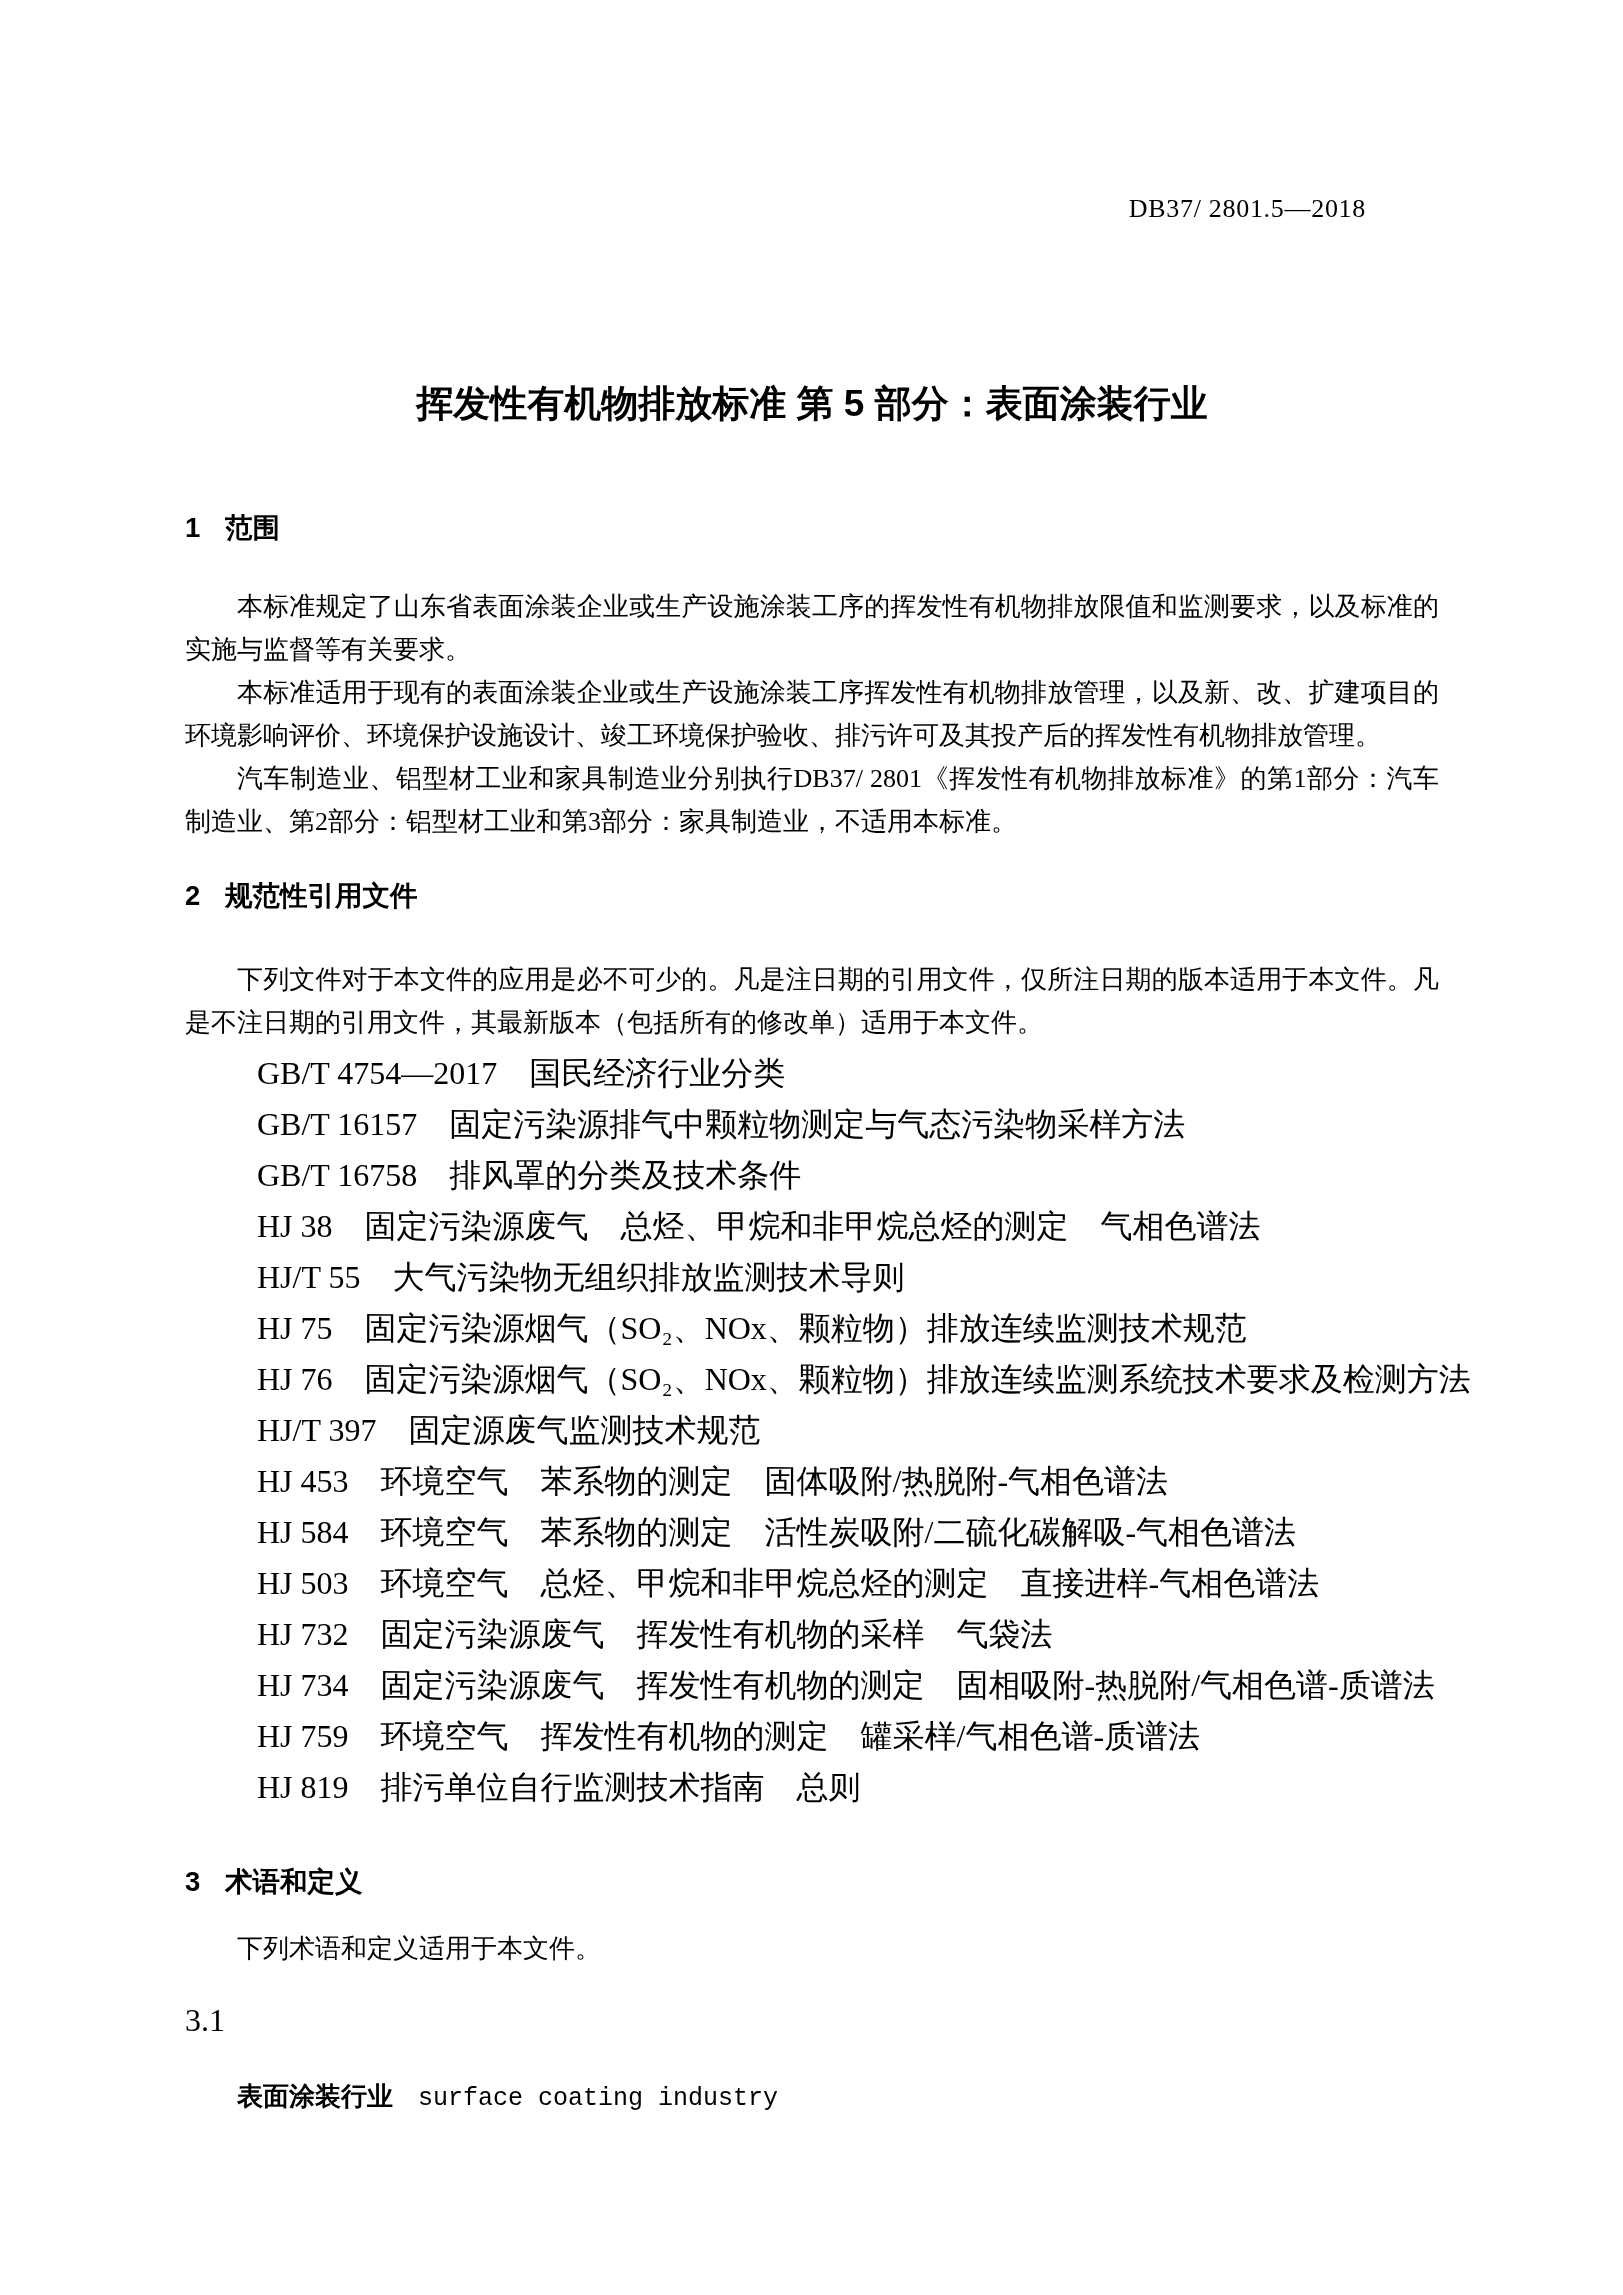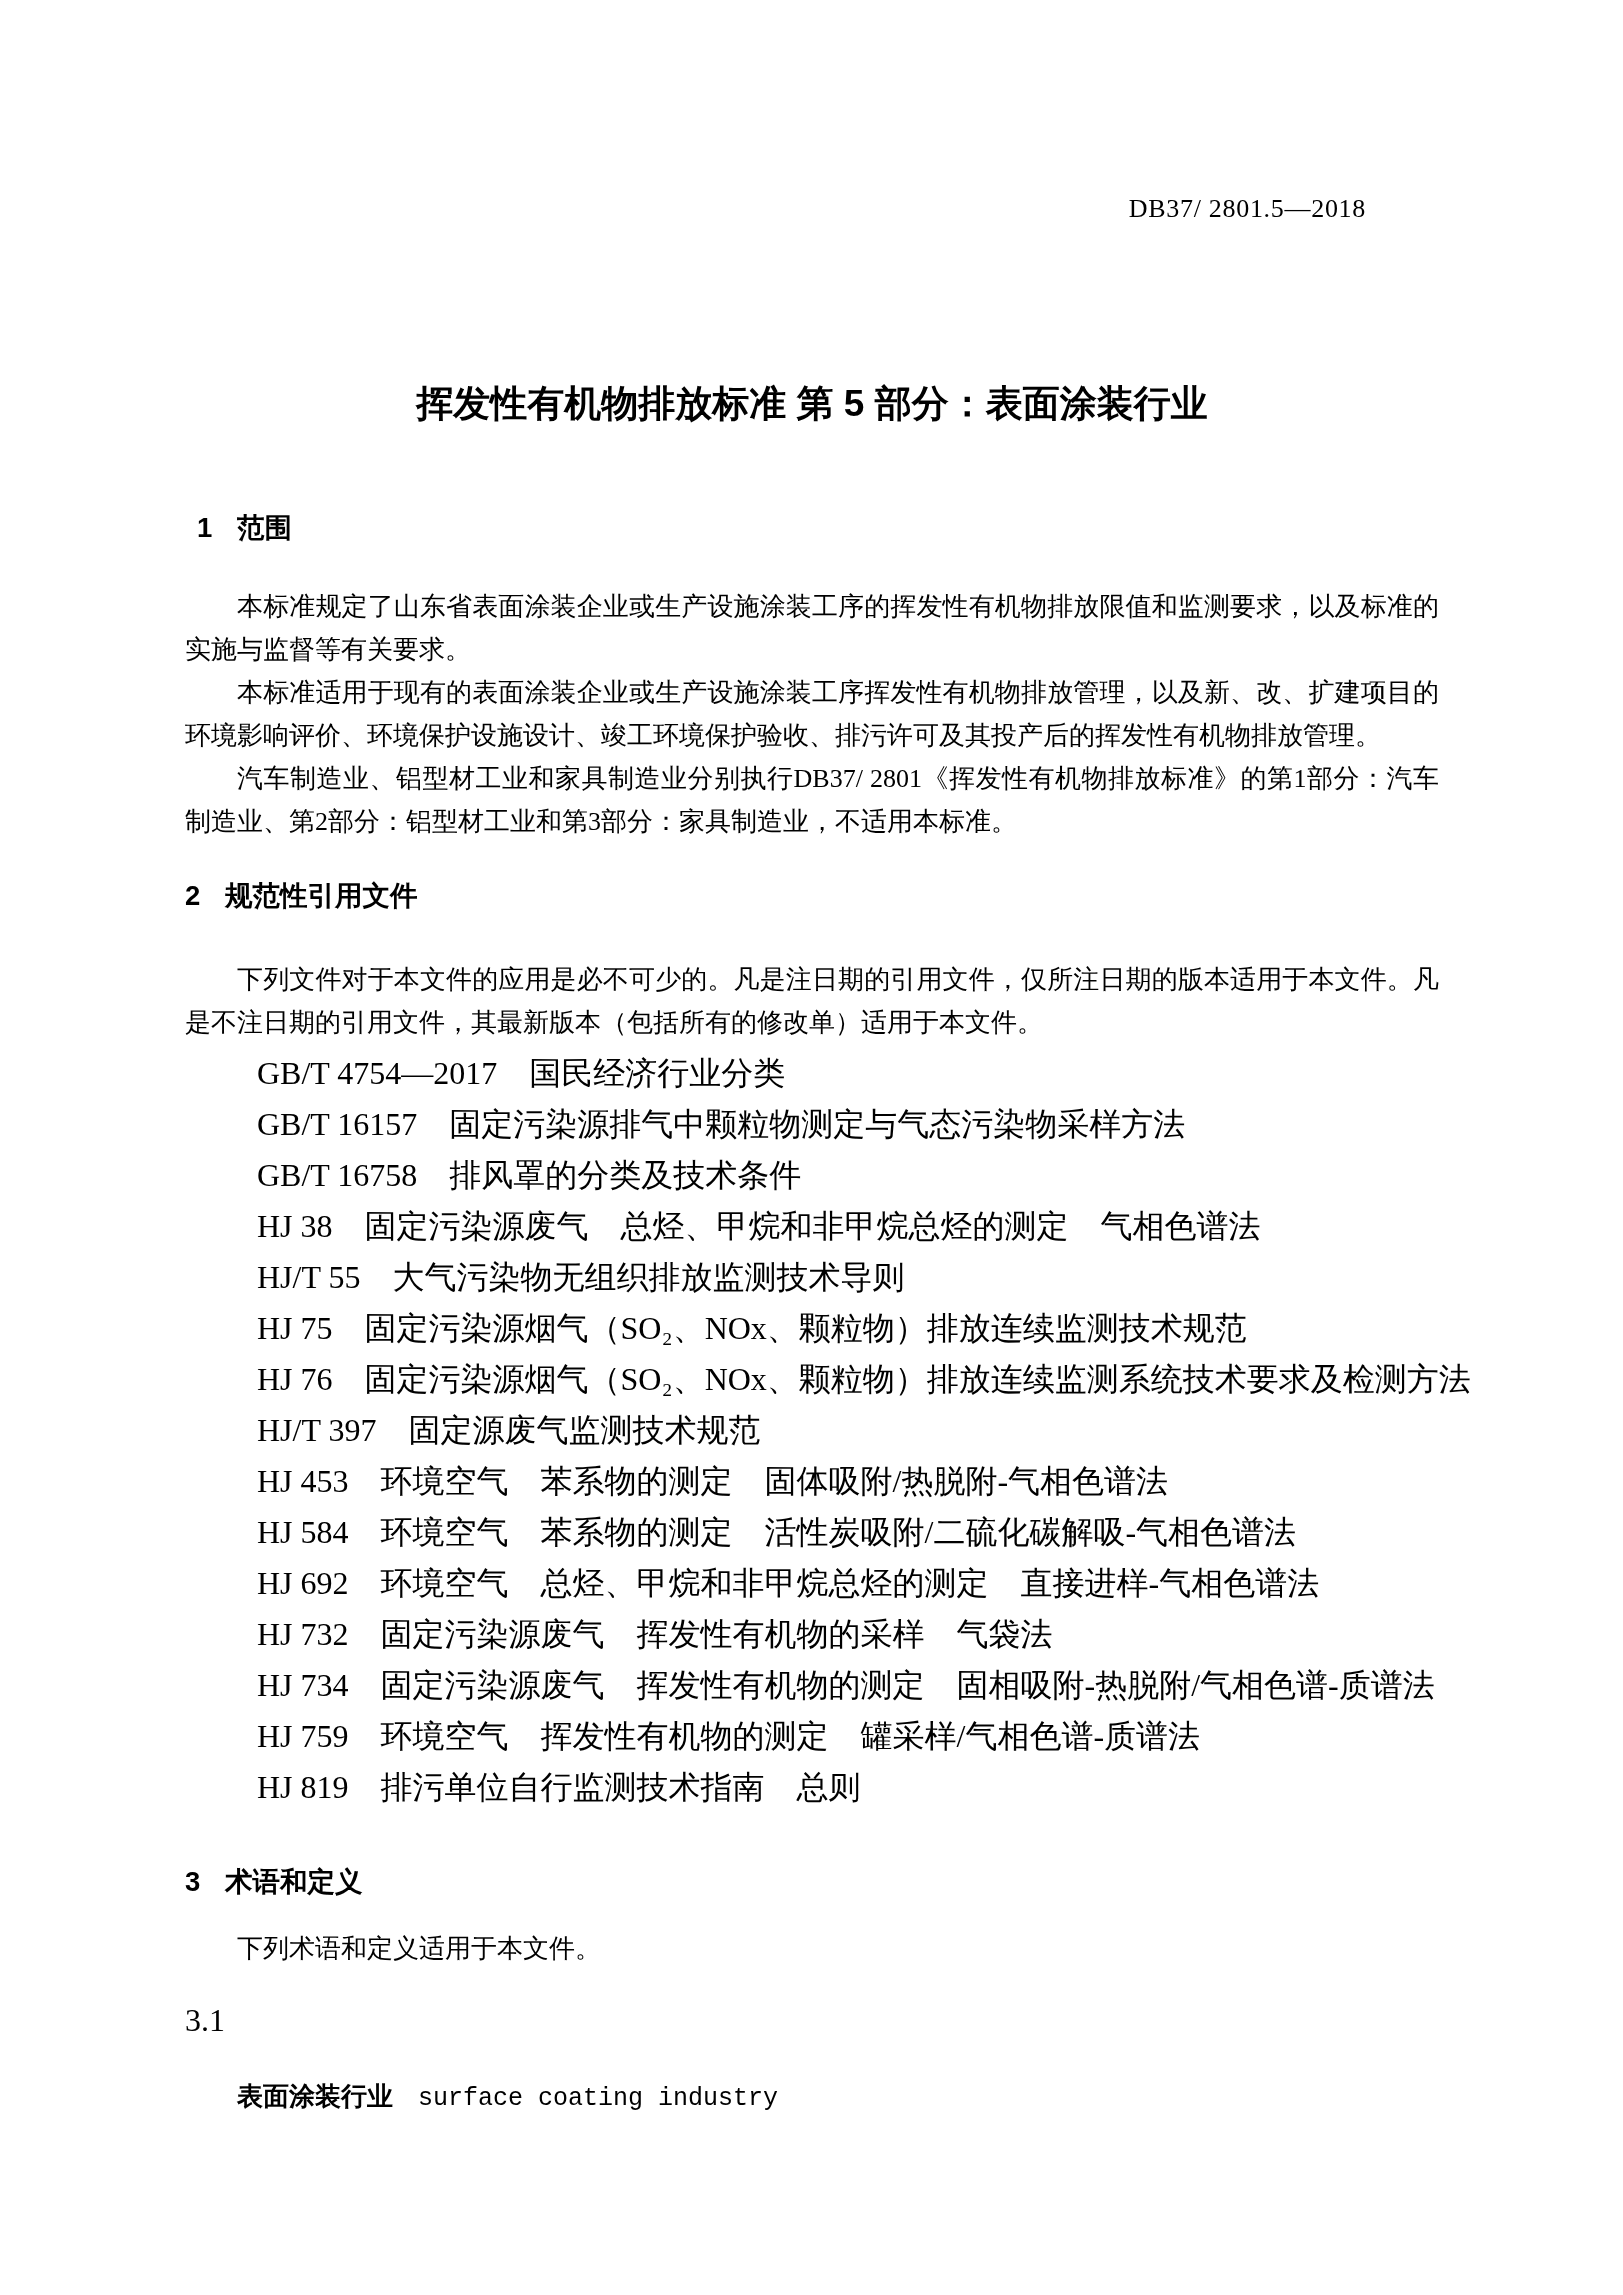--- a/index.html
+++ b/index.html
@@ -36,21 +36,21 @@
     font-family: "Liberation Sans", sans-serif;
   }
   .section-heading {
     font-size: 27.5px;
     line-height: 1.2;
     font-weight: bold;
     font-family: "Liberation Sans", sans-serif;
     margin: 0;
   }
   .sec-num { margin-right: 0.9em; }
-  #sec1-heading { margin-top: 85px; margin-left: 12px; }
+  #sec1-heading { margin-top: 85px; }
   #sec2-heading { margin-top: 36px; }
   #sec3-heading { margin-top: 56px; }
   .body-para {
     font-size: 26px;
     line-height: 43px;
     text-indent: 2em;
     text-align: justify;
     margin: 0;
   }
   .para-block { margin-top: 41px; }
@@ -121,21 +121,21 @@
     <p class="ref-item">GB/T 4754—2017　国民经济行业分类</p>
     <p class="ref-item">GB/T 16157　固定污染源排气中颗粒物测定与气态污染物采样方法</p>
     <p class="ref-item">GB/T 16758　排风罩的分类及技术条件</p>
     <p class="ref-item">HJ 38　固定污染源废气　总烃、甲烷和非甲烷总烃的测定　气相色谱法</p>
     <p class="ref-item">HJ/T 55　大气污染物无组织排放监测技术导则</p>
     <p class="ref-item">HJ 75　固定污染源烟气（SO₂、NOx、颗粒物）排放连续监测技术规范</p>
     <p class="ref-item">HJ 76　固定污染源烟气（SO₂、NOx、颗粒物）排放连续监测系统技术要求及检测方法</p>
     <p class="ref-item">HJ/T 397　固定源废气监测技术规范</p>
     <p class="ref-item">HJ 453　环境空气　苯系物的测定　固体吸附/热脱附-气相色谱法</p>
     <p class="ref-item">HJ 584　环境空气　苯系物的测定　活性炭吸附/二硫化碳解吸-气相色谱法</p>
-    <p class="ref-item">HJ 692　环境空气　总烃、甲烷和非甲烷总烃的测定　直接进样-气相色谱法</p>
+    <p class="ref-item">HJ 503　环境空气　总烃、甲烷和非甲烷总烃的测定　直接进样-气相色谱法</p>
     <p class="ref-item">HJ 732　固定污染源废气　挥发性有机物的采样　气袋法</p>
     <p class="ref-item">HJ 734　固定污染源废气　挥发性有机物的测定　固相吸附-热脱附/气相色谱-质谱法</p>
     <p class="ref-item">HJ 759　环境空气　挥发性有机物的测定　罐采样/气相色谱-质谱法</p>
     <p class="ref-item">HJ 819　排污单位自行监测技术指南　总则</p>
   </div>
 
   <h2 class="section-heading" id="sec3-heading">
     <span class="sec-num">3</span><span>术语和定义</span>
   </h2>
 

